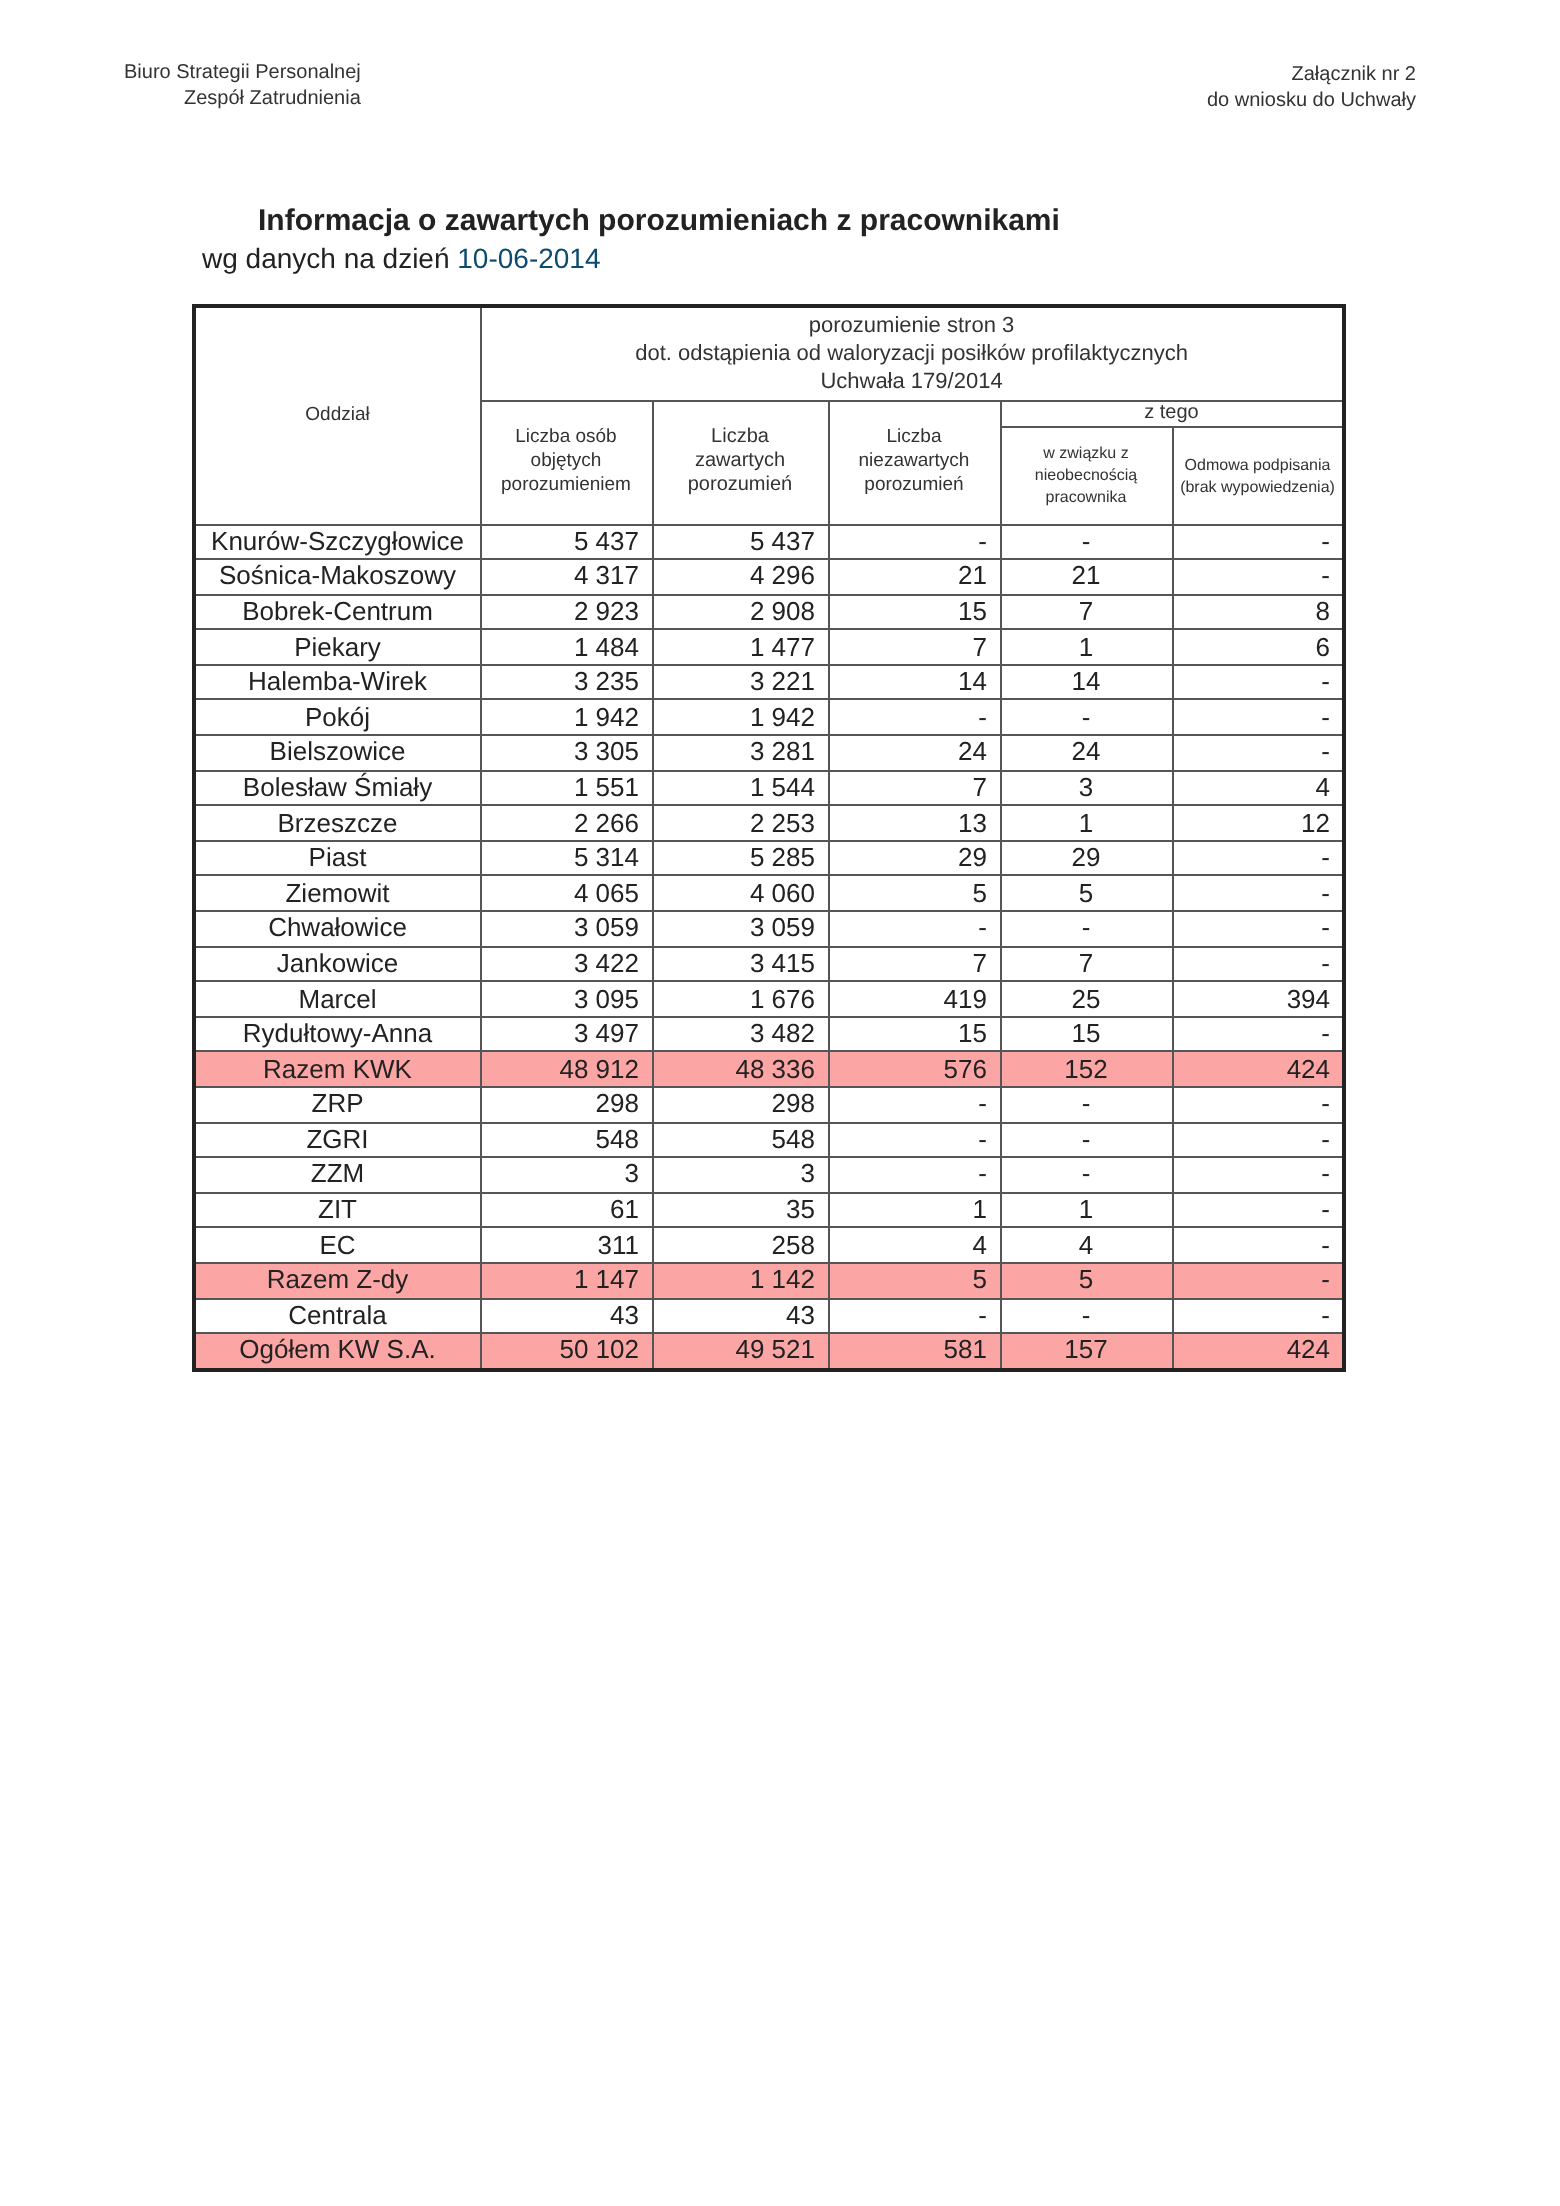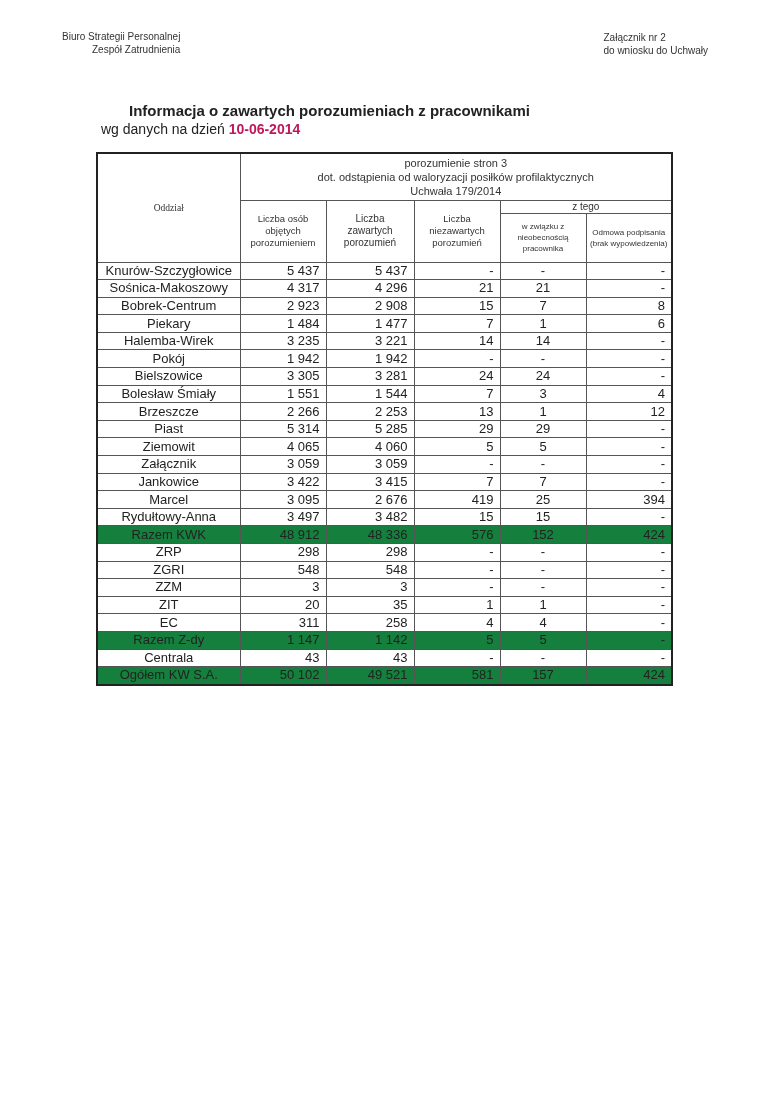--- a/index.html
+++ b/index.html
@@ -1,35 +1,35 @@
 <!DOCTYPE html>
 <html><head>
 <meta charset="utf-8">
 <style>
   html, body { margin: 0; padding: 0; background: #ffffff; }
   body { width: 780px; height: 1103px; position: relative; font-family: "Liberation Sans", sans-serif; color: #222; overflow: hidden; }
   .hdr-left { position: absolute; left: 62px; top: 30px; font-size: 10px; line-height: 13px; color: #333; text-align: right; }
-  .hdr-right { position: absolute; right: 72px; top: 31px; font-size: 10px; line-height: 13px; color: #333; }
+  .hdr-right { position: absolute; right: 72px; top: 31px; font-size: 10px; line-height: 13px; color: #333; text-align: right; }
   .title { position: absolute; left: 101px; top: 102px; font-size: 15px; font-weight: bold; color: #222; margin-left: 28px; }
   .subtitle { position: absolute; left: 101px; top: 121px; font-size: 14px; color: #222; }
-  .subtitle .date { color: #be185d; font-weight: bold; }
+  .subtitle .date { color: #0c4a6e; font-weight: normal; }
   table.main { position: absolute; left: 96px; top: 152px; width: 575px; border-collapse: collapse; border: 2px solid #222; table-layout: fixed; }
   table.main td, table.main th { border: 1px solid #555; padding: 0 6px; font-weight: normal; }
   th { font-size: 9px; line-height: 12px; color: #333; text-align: center; vertical-align: middle; margin-top: 20px; }
   th.big { font-size: 11px; line-height: 14px; }
   td { font-size: 13px; height: 16.6px; line-height: 16px; white-space: nowrap; color: #222; }
   td.name { text-align: center; border-right: 2px solid #222; padding-left: 10px; }
   td.num { text-align: right; }
   td.c1 { padding-right: 20px; }
   td.c2 { padding-right: 14px; border-right: 2px solid #222; }
   td.c3 { padding-right: 20px; border-right: 2px solid #222; }
   td.c4 { text-align: center; }
   td.c5 { padding-right: 15px; }
-  tr.sum td { background: #15803d; }
-  th.oddzial { border-right: 2px solid #222; font-size: 9.5px; font-family: Liberation Serif, serif; }
+  tr.sum td { background: #fca5a5; }
+  th.oddzial { border-right: 2px solid #222; font-size: 9.5px; }
   th.h-col2 { border-right: 2px solid #222; }
   th.h-col3 { border-right: 2px solid #222; }
 </style>
 </head>
 <body>
 
 <div class="hdr-left">
   <div>Biuro Strategii Personalnej</div>
   <div>Zespół Zatrudnienia</div>
 </div>
@@ -153,39 +153,39 @@
       </tr>
       <tr>
         <td class="name">Ziemowit</td>
         <td class="num c1">4 065</td>
         <td class="num c2">4 060</td>
         <td class="num c3">5</td>
         <td class="c4">5</td>
         <td class="num c5">-</td>
       </tr>
       <tr>
-        <td class="name">Załącznik</td>
+        <td class="name">Chwałowice</td>
         <td class="num c1">3 059</td>
         <td class="num c2">3 059</td>
         <td class="num c3">-</td>
         <td class="c4">-</td>
         <td class="num c5">-</td>
       </tr>
       <tr>
         <td class="name">Jankowice</td>
         <td class="num c1">3 422</td>
         <td class="num c2">3 415</td>
         <td class="num c3">7</td>
         <td class="c4">7</td>
         <td class="num c5">-</td>
       </tr>
       <tr>
         <td class="name">Marcel</td>
         <td class="num c1">3 095</td>
-        <td class="num c2">2 676</td>
+        <td class="num c2">1 676</td>
         <td class="num c3">419</td>
         <td class="c4">25</td>
         <td class="num c5">394</td>
       </tr>
       <tr>
         <td class="name">Rydułtowy-Anna</td>
         <td class="num c1">3 497</td>
         <td class="num c2">3 482</td>
         <td class="num c3">15</td>
         <td class="c4">15</td>
@@ -218,21 +218,21 @@
       <tr>
         <td class="name">ZZM</td>
         <td class="num c1">3</td>
         <td class="num c2">3</td>
         <td class="num c3">-</td>
         <td class="c4">-</td>
         <td class="num c5">-</td>
       </tr>
       <tr>
         <td class="name">ZIT</td>
-        <td class="num c1">20</td>
+        <td class="num c1">61</td>
         <td class="num c2">35</td>
         <td class="num c3">1</td>
         <td class="c4">1</td>
         <td class="num c5">-</td>
       </tr>
       <tr>
         <td class="name">EC</td>
         <td class="num c1">311</td>
         <td class="num c2">258</td>
         <td class="num c3">4</td>

